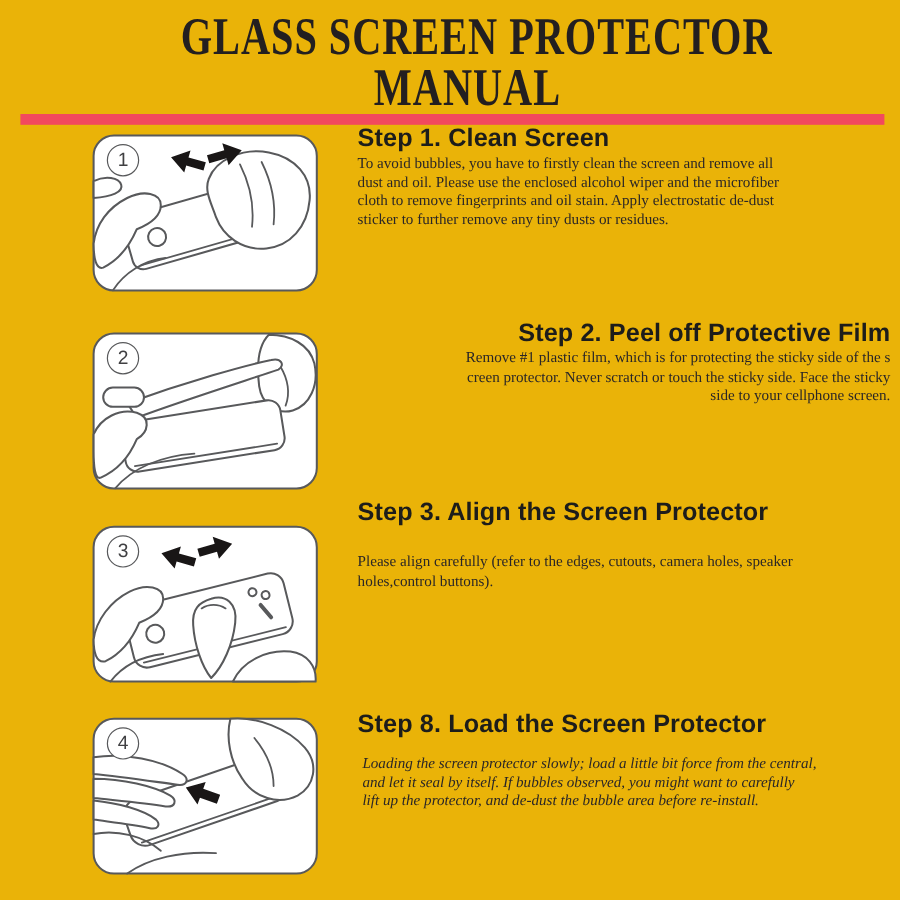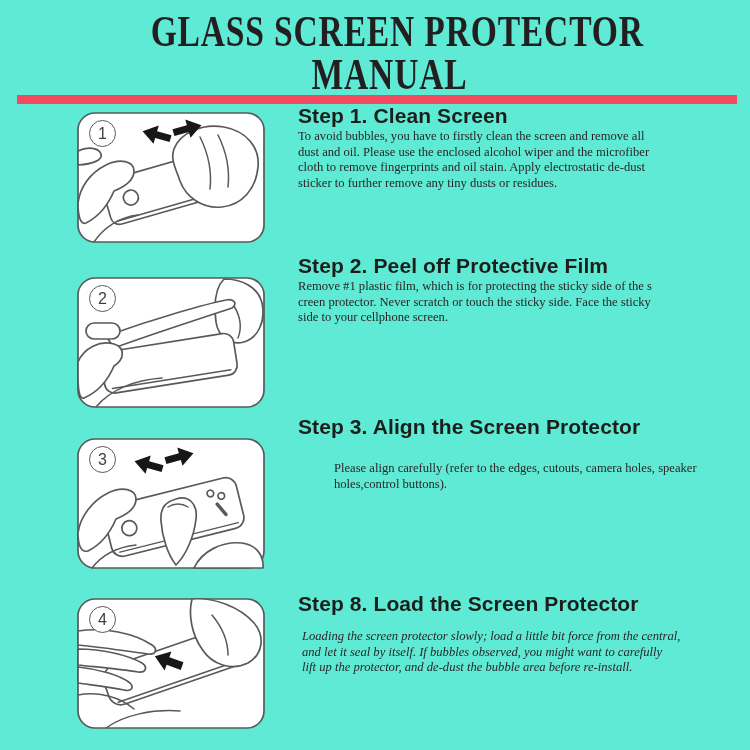--- a/index.html
+++ b/index.html
@@ -4,21 +4,21 @@
 <style>
   * { margin: 0; padding: 0; box-sizing: border-box; }
   html, body { background: #ffffff; }
   body {
     width: 750px; height: 750px;
     font-family: "Liberation Sans", sans-serif;
     position: relative;
     overflow: hidden;
     color: #231f20;
   }
-  .page { position: absolute; inset: 0; background: #5eead4; }
+  .page { position: absolute; inset: 0; background: #eab308; }
 
   
   .title-block { position: absolute; top: 10px; left: 0; width: 750px; text-align: center; }
   .title-line { display: block; text-align: center; }
   .title-line .tl-inner {
     display: inline-block;
     font-family: "Liberation Serif", serif;
     font-weight: 700;
     font-size: 42px;
     line-height: 42px;
@@ -66,23 +66,23 @@
   }
   .step-body {
     margin-top: 1px;
     font-family: "Liberation Serif", serif;
     font-size: 12.6px;
     line-height: 15.6px;
     color: #2a2627;
     white-space: pre-line;
   }
   #fig1 { top: 111px; }  #txt1 { top: 104px; }
-  #fig2 { top: 276px; }  #txt2 { top: 254px; }
+  #fig2 { top: 276px; }  #txt2 { top: 266px; text-align: right; }
   #fig3 { top: 437px; }  #txt3 { top: 415px; }
-  #txt3 .step-body { margin-top: 22px; margin-left: 36px; }
+  #txt3 .step-body { margin-top: 22px; }
   #fig4 { top: 597px; }  #txt4 { top: 592px; }
   #txt4 .step-body { margin-top: 13px; padding-left: 4px; font-style: italic; }
 
   .lineart { stroke: #58595b; stroke-width: 1.7px; fill: #ffffff; stroke-linecap: round; stroke-linejoin: round; }
   .lineart-open { stroke: #58595b; stroke-width: 1.5px; fill: none; stroke-linecap: round; }
   .arrow { fill: #191616; }
 </style>
 </head>
 <body>
 

